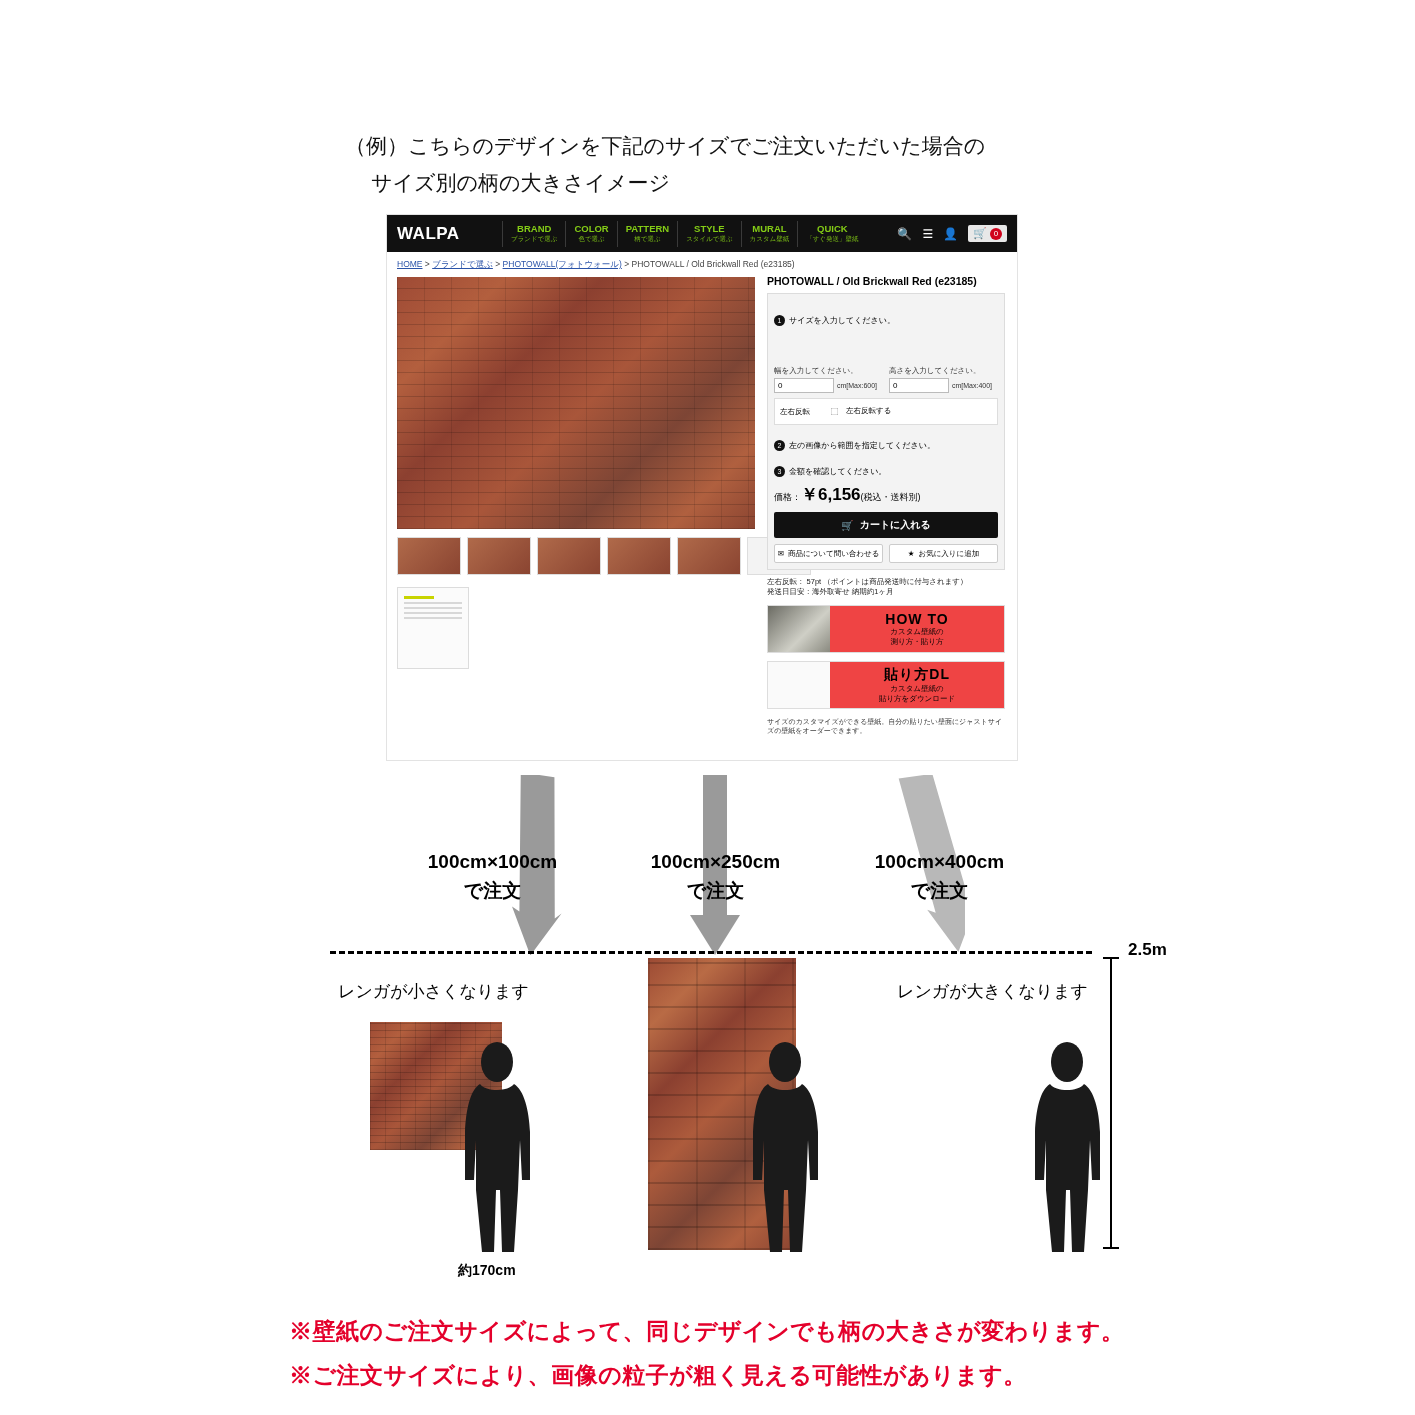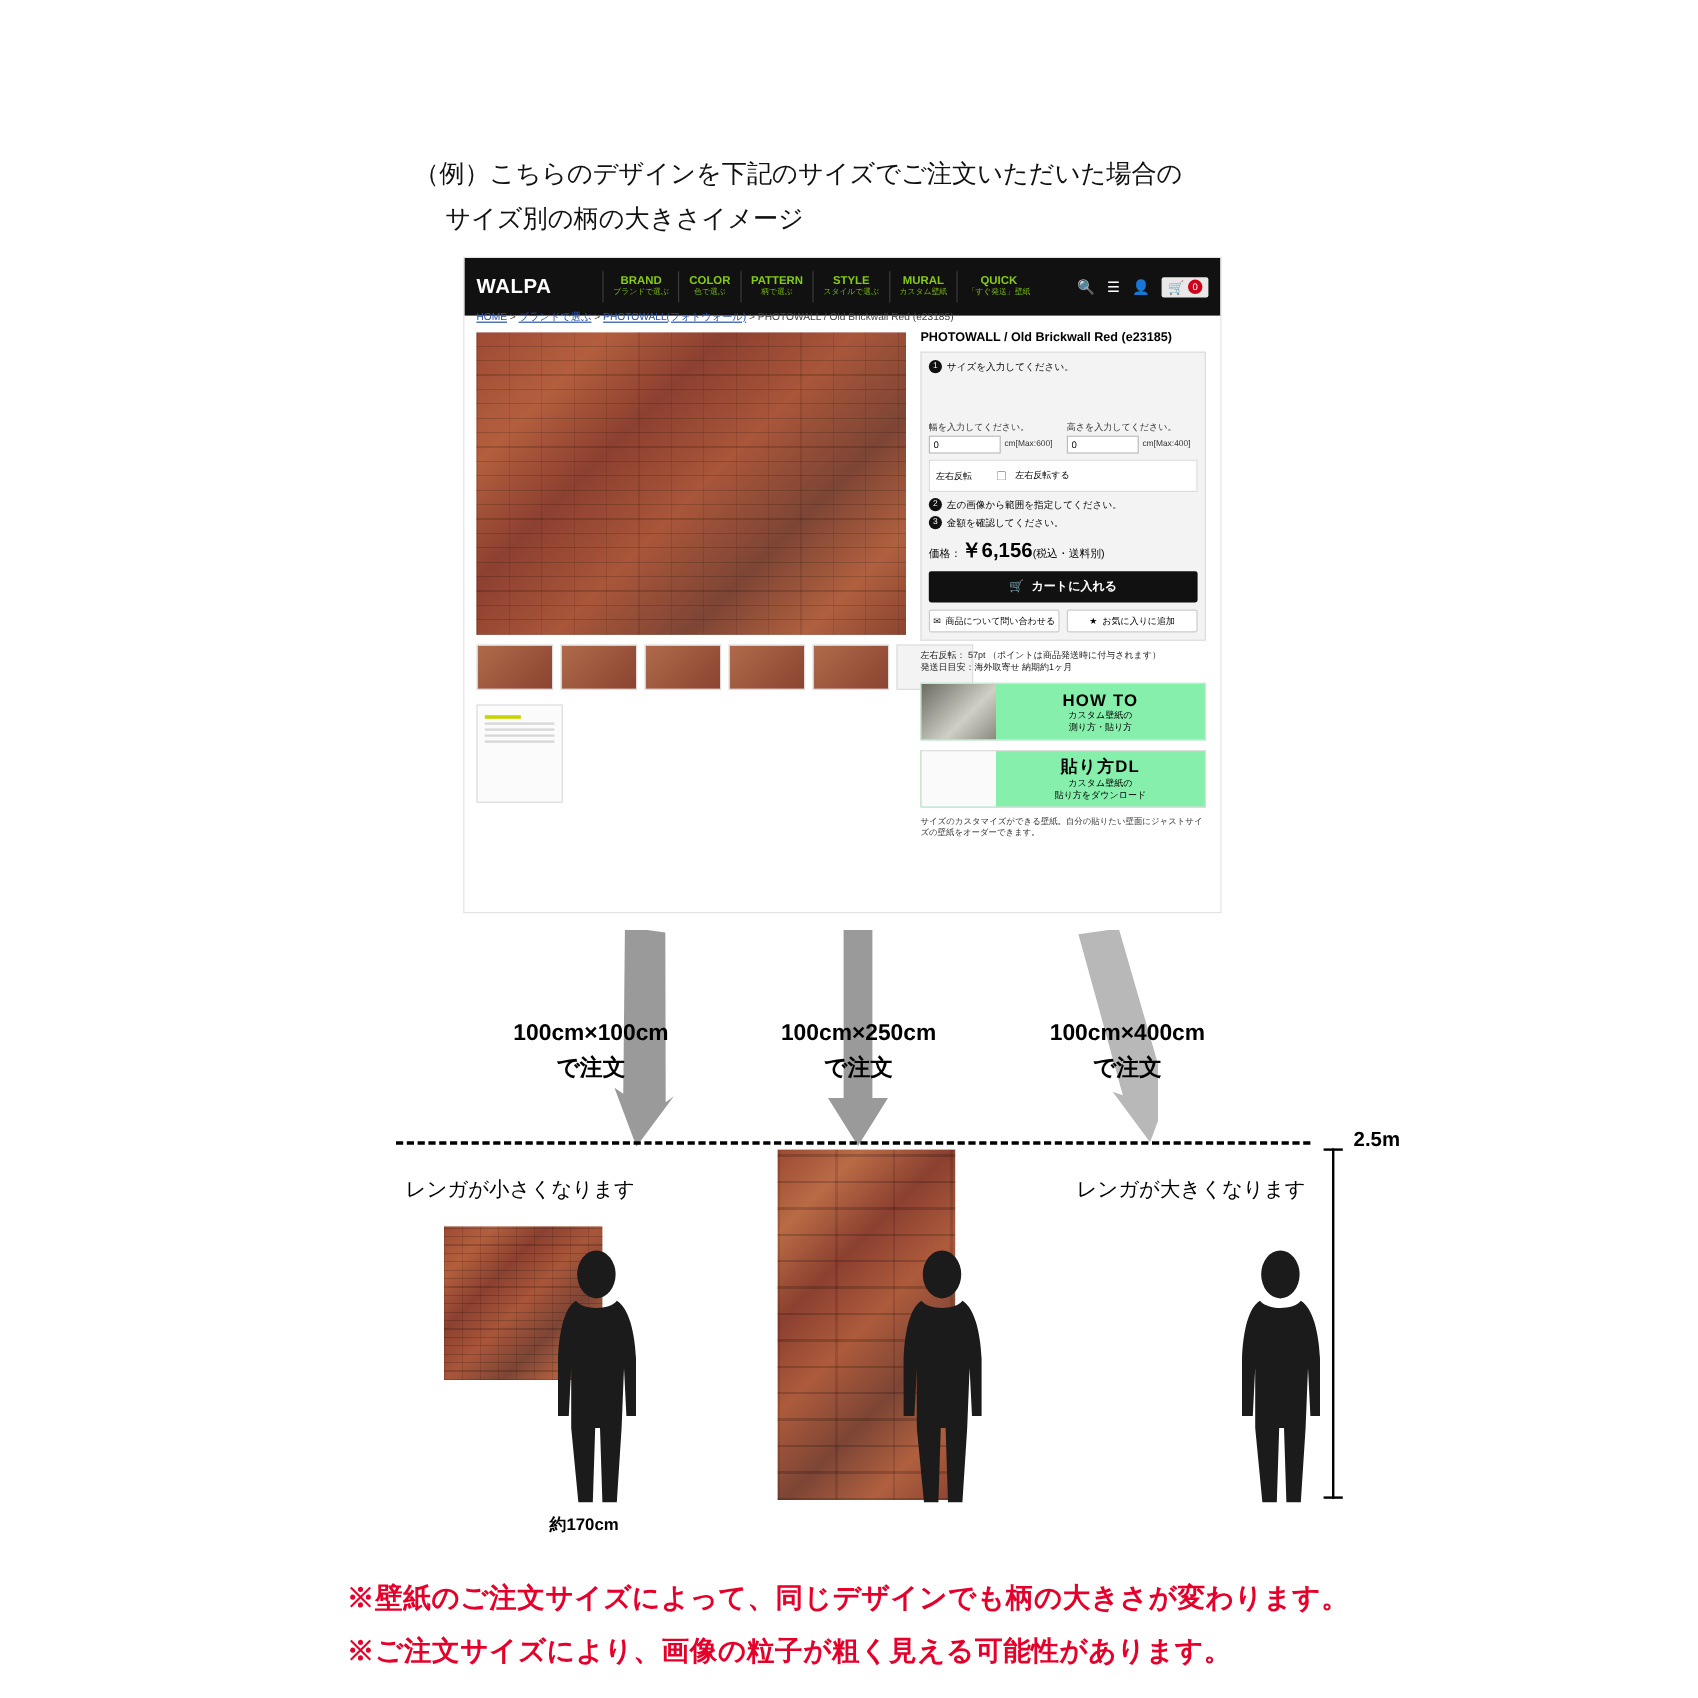--- a/index.html
+++ b/index.html
@@ -29,21 +29,21 @@
   .intro .l2{display:block;margin-left:26px;}
 
   
   .shot{
     position:absolute;left:386px;top:214px;width:630px;height:545px;
     background:#ffffff;
     border:1px solid #e3e3e3;
     overflow:hidden;
   }
   .nav{
-    position:absolute;left:0;top:0;width:630px;height:48px;background:#111;
+    position:absolute;left:0;top:0;width:630px;height:37px;background:#111;
     display:flex;align-items:center;
   }
   .logo{
     color:#fff;font-weight:bold;font-size:17px;letter-spacing:.5px;
     padding-left:10px;width:105px;
   }
   .navitems{display:flex;align-items:center;height:36px;}
   .navitem{
     color:#84cc16;text-align:center;padding:0 8px;height:26px;
     display:flex;flex-direction:column;justify-content:center;
@@ -82,21 +82,21 @@
     background:#fbfbfb;border:1px solid #dcdcdc;
   }
   .docthumb .bar{height:3px;background:#c8d400;margin:8px 6px 3px;width:30px;}
   .docthumb .ln{height:2px;background:#d8d8d8;margin:3px 6px;}
 
   .panel{
     position:absolute;left:380px;top:60px;width:238px;
   }
   .ptitle{font-size:10.5px;font-weight:bold;margin-bottom:6px;}
   .pbox{background:#f3f3f3;border:1px solid #dcdcdc;padding:6px;}
-  .step{display:flex;align-items:center;gap:4px;font-size:8px;margin-bottom:4px;}
+  .step{display:flex;align-items:center;gap:4px;font-size:8px;margin-bottom:4px;margin-top:15px;}
   .num{
     width:11px;height:11px;border-radius:50%;background:#111;color:#fff;
     font-size:7px;display:flex;align-items:center;justify-content:center;flex:0 0 auto;
   }
   .fields{display:flex;gap:6px;margin-bottom:5px;}
   .field{flex:1;margin-top:36px;}
   .flab{font-size:7.5px;color:#333;margin-bottom:2px;}
   .finput{display:flex;align-items:center;gap:3px;}
   .finput input{
     width:52px;height:13px;border:1px solid #bbb;background:#fff;font-size:8px;padding:0 3px;
@@ -112,21 +112,21 @@
     background:#111;color:#fff;height:26px;border-radius:2px;
     display:flex;align-items:center;justify-content:center;gap:6px;font-size:10px;font-weight:bold;
   }
   .subbtns{display:flex;gap:6px;margin-top:6px;}
   .subbtn{
     flex:1;background:#fff;border:1px solid #ccc;height:17px;border-radius:2px;
     display:flex;align-items:center;justify-content:center;gap:4px;font-size:7.5px;
   }
   .pts{font-size:7.5px;margin-top:7px;color:#222;}
   .howto{
-    display:flex;align-items:center;border:1px solid #ddd;margin-top:8px;height:46px;background:#86efac;
+    display:flex;align-items:center;border:1px solid #ddd;margin-top:8px;height:46px;background:#ef4444;
   }
   .howto .img{width:62px;height:100%;background:linear-gradient(135deg,#6b6b63,#cfcfc6 60%,#8a8a80);}
   .howto .img.doc{background:#fafafa;}
   .howto .txt{flex:1;text-align:center;}
   .howto .big{font-size:14px;font-weight:bold;letter-spacing:1px;}
   .howto .sm{font-size:7.5px;line-height:1.3;}
   .note{font-size:7px;color:#333;margin-top:8px;line-height:1.35;}
 
   
   .arrow{position:absolute;}

